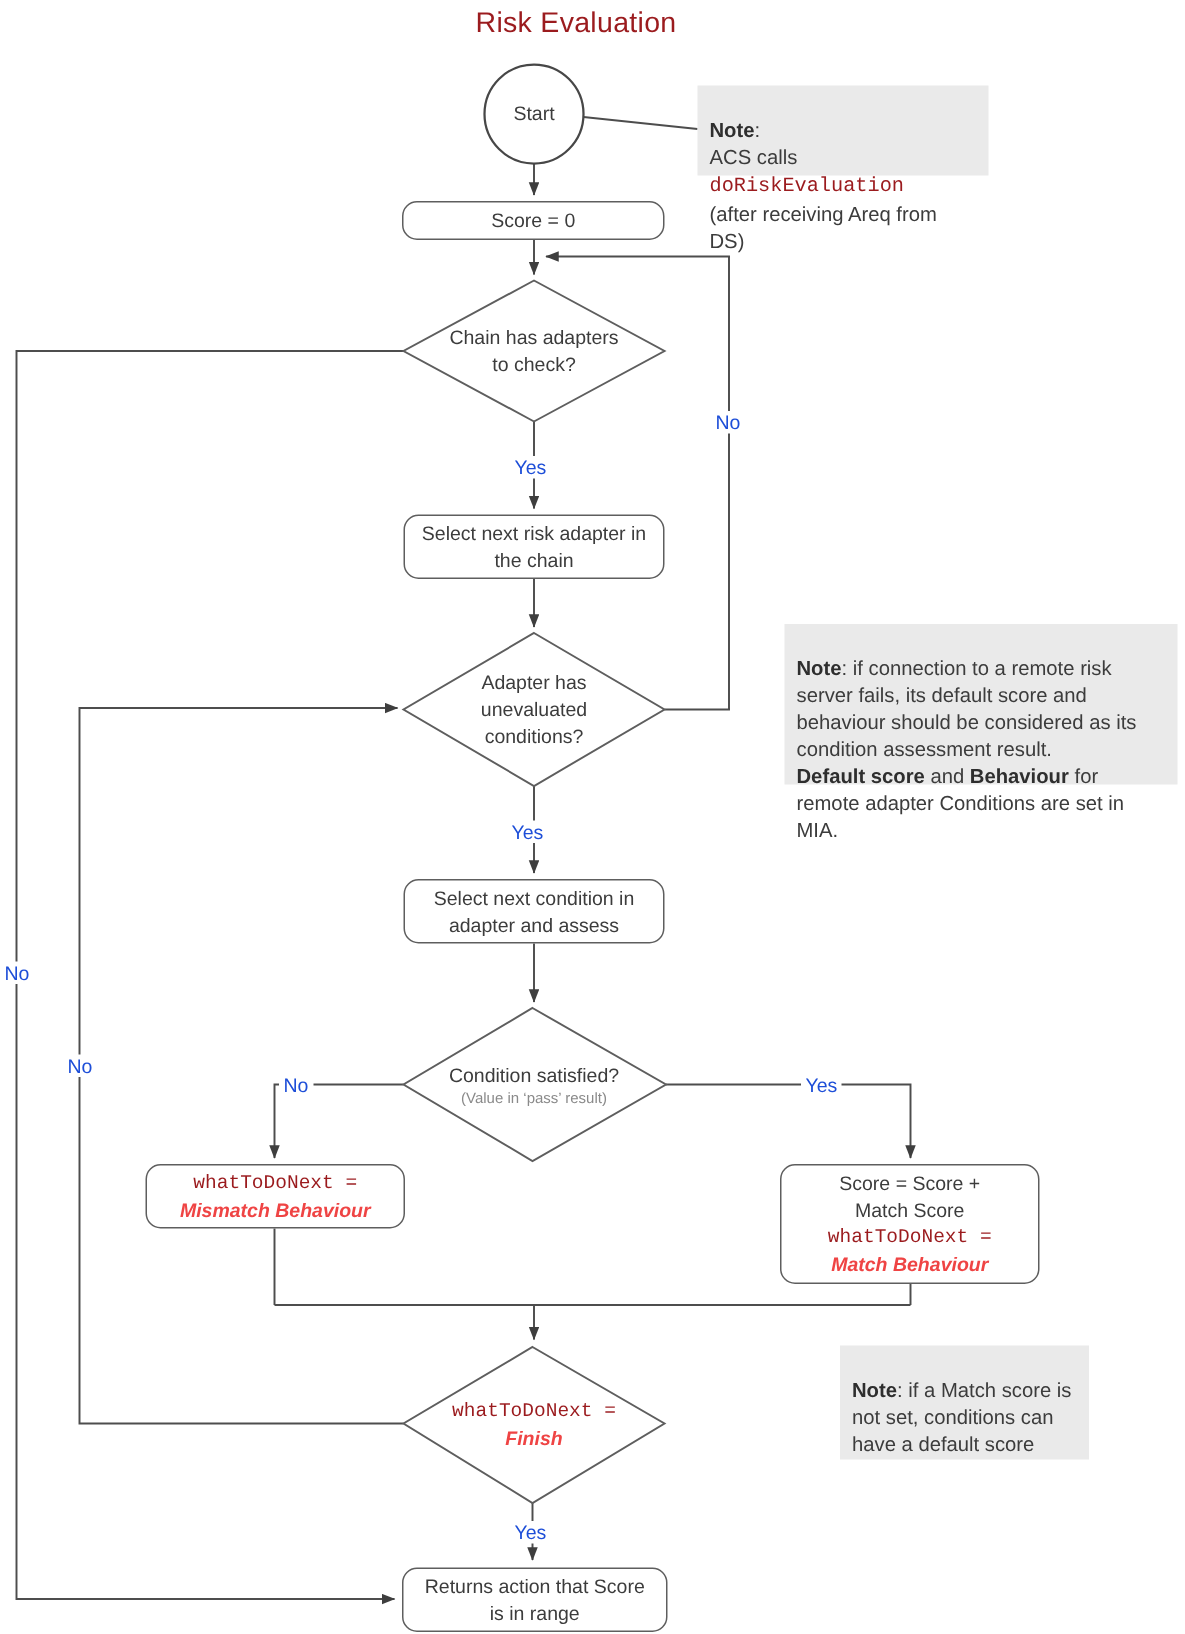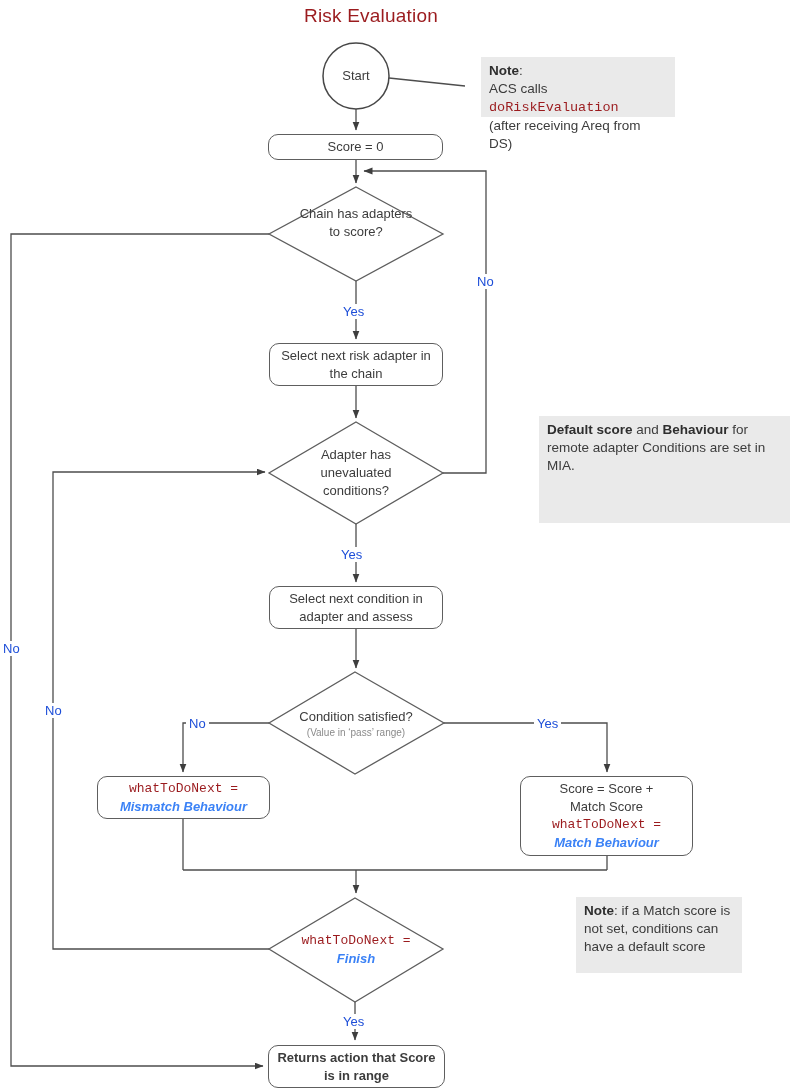--- a/index.html
+++ b/index.html
@@ -15,28 +15,28 @@
   }
   .node-text{
     display:flex;flex-direction:column;align-items:center;justify-content:center;
     text-align:center;font-size:13px;line-height:18px;color:#3c3c3c;
   }
   .rbox{
     background:#fff;border:1.4px solid #5e5e5e;border-radius:10px;
     box-sizing:border-box;
   }
   .red{color:#9b1b1e;font-family:Liberation Mono, monospace;}
-  .bi{font-weight:bold;font-style:italic;color:#3b82f6;}
+  .bi{font-weight:bold;font-style:italic;color:#ef4444;}
   .edge-label{
     background:#fff;font-size:13px;color:#1d4ed8;padding:0 3px;line-height:15px;
     text-align:center;
   }
   .note{
-    background:#eaeaea;box-sizing:border-box;padding:5px 8px;
-    font-size:13.5px;line-height:18px;color:#3c3c3c;margin-left:16px;
+    background:#eaeaea;box-sizing:border-box;padding:21px 8px;
+    font-size:13.5px;line-height:18px;color:#3c3c3c;
   }
   .note b{color:#2e2e2e;}
   .subtext{font-size:10px;color:#8a8a8a;line-height:13px;}
 </style>
 </head>
 <body>
 
 <div id="canvas">
 
   <svg id="lines" width="790" height="1089" viewBox="0 0 790 1089">
@@ -82,72 +82,73 @@
 
     <g fill="#ffffff" stroke="#5e5e5e" stroke-width="1.3">
       <circle cx="356" cy="76" r="33" stroke="#474747" stroke-width="1.5"></circle>
       <polygon points="356,187 443,234 356,281 269,234"></polygon>
       <polygon points="356,422 443,473 356,524 269,473"></polygon>
       <polygon points="355,672 444,723 355,774 269,723"></polygon>
       <polygon points="355,898 443,949 355,1002 269,949"></polygon>
     </g>
   </svg>
 
-  <div class="abs title" style="left:251px;top:5px;">Risk Evaluation</div>
+  <div class="abs title" style="left:264px;top:5px;">Risk Evaluation</div>
 
   <div class="abs node-text" style="left:323px;top:43px;width:66px;height:66px;">
     <span>Start</span>
   </div>
 
   <div class="abs note" style="left:465px;top:57px;width:194px;height:60px;">
     <div><b>Note</b><span>:</span></div>
     <div><span>ACS calls </span><span class="red">doRiskEvaluation</span></div>
     <div>(after receiving Areq from DS)</div>
   </div>
 
   <div class="abs rbox node-text" style="left:268px;top:134px;width:175px;height:26px;">
     <span>Score = 0</span>
   </div>
 
-  <div class="abs node-text" style="left:274px;top:176px;width:164px;height:94px;">
+  <div class="abs node-text" style="left:274px;top:187px;width:164px;height:94px;">
     <span>Chain has adapters</span>
-    <span>to score?</span>
+    <span>to check?</span>
   </div>
 
   <div class="abs edge-label" style="left:340px;top:304px;">Yes</div>
 
   <div class="abs rbox node-text" style="left:269px;top:343px;width:174px;height:43px;">
     <span>Select next risk adapter in</span>
     <span>the chain</span>
   </div>
 
   <div class="abs node-text" style="left:274px;top:422px;width:164px;height:102px;">
     <span>Adapter has</span>
     <span>unevaluated</span>
     <span>conditions?</span>
   </div>
 
   <div class="abs note" style="left:523px;top:416px;width:262px;height:107px;">
+    <div><b>Note</b><span>: if connection to a remote risk server fails, its default score and behaviour should be considered as its condition assessment result.</span></div>
     <div><b>Default score</b><span> and </span><b>Behaviour</b><span> for remote adapter Conditions are set in MIA.</span></div>
   </div>
 
   <div class="abs edge-label" style="left:474px;top:274px;">No</div>
   <div class="abs edge-label" style="left:0px;top:641px;">No</div>
   <div class="abs edge-label" style="left:42px;top:703px;">No</div>
 
   <div class="abs edge-label" style="left:338px;top:547px;">Yes</div>
 
   <div class="abs rbox node-text" style="left:269px;top:586px;width:174px;height:43px;">
     <span>Select next condition in</span>
     <span>adapter and assess</span>
   </div>
 
   <div class="abs node-text" style="left:274px;top:674px;width:164px;height:98px;">
     <span>Condition satisfied?</span>
-    <span class="subtext">(Value in ‘pass’ range)</span>
+    <span class="subtext">(Value in ‘pass’ result)</span>
   </div>
 
   <div class="abs edge-label" style="left:186px;top:716px;">No</div>
   <div class="abs edge-label" style="left:534px;top:716px;">Yes</div>
 
   <div class="abs rbox node-text" style="left:97px;top:776px;width:173px;height:43px;">
     <span class="red">whatToDoNext =</span>
     <span class="bi">Mismatch Behaviour</span>
   </div>
 
@@ -162,18 +163,18 @@
     <span class="red">whatToDoNext =</span>
     <span class="bi">Finish</span>
   </div>
 
   <div class="abs note" style="left:560px;top:897px;width:166px;height:76px;">
     <div><b>Note</b><span>: if a Match score is not set, conditions can have a default score</span></div>
   </div>
 
   <div class="abs edge-label" style="left:340px;top:1014px;">Yes</div>
 
-  <div class="abs rbox node-text" style="left:268px;top:1045px;width:177px;height:43px;font-weight:bold;">
+  <div class="abs rbox node-text" style="left:268px;top:1045px;width:177px;height:43px;">
     <span>Returns action that Score</span>
     <span>is in range</span>
   </div>
 
 </div>
 
 </body></html>

